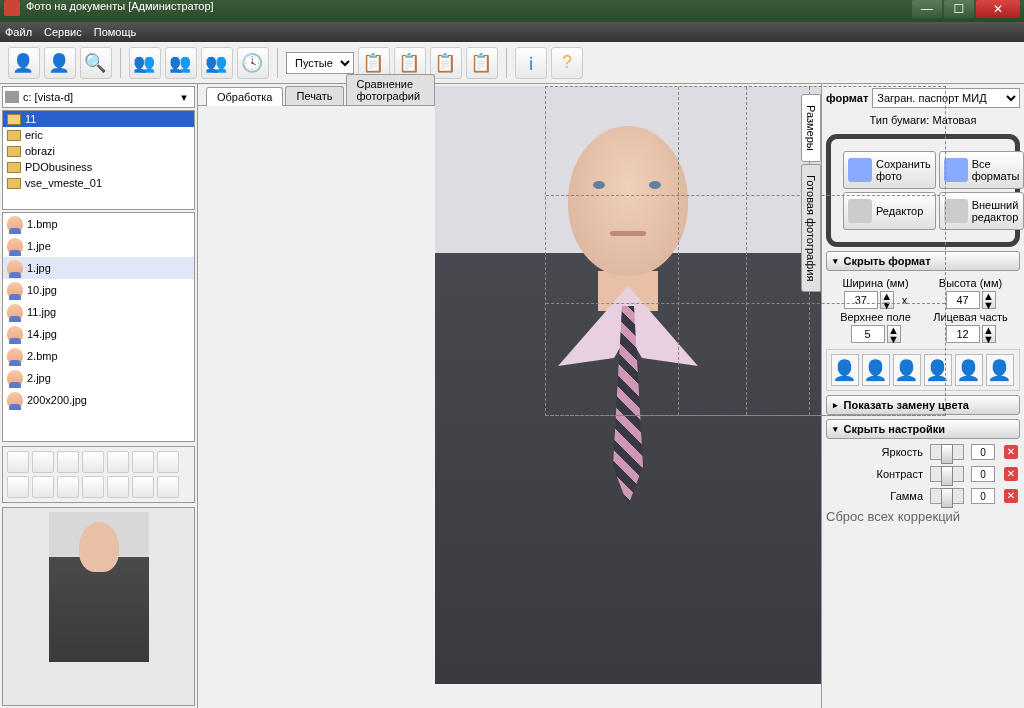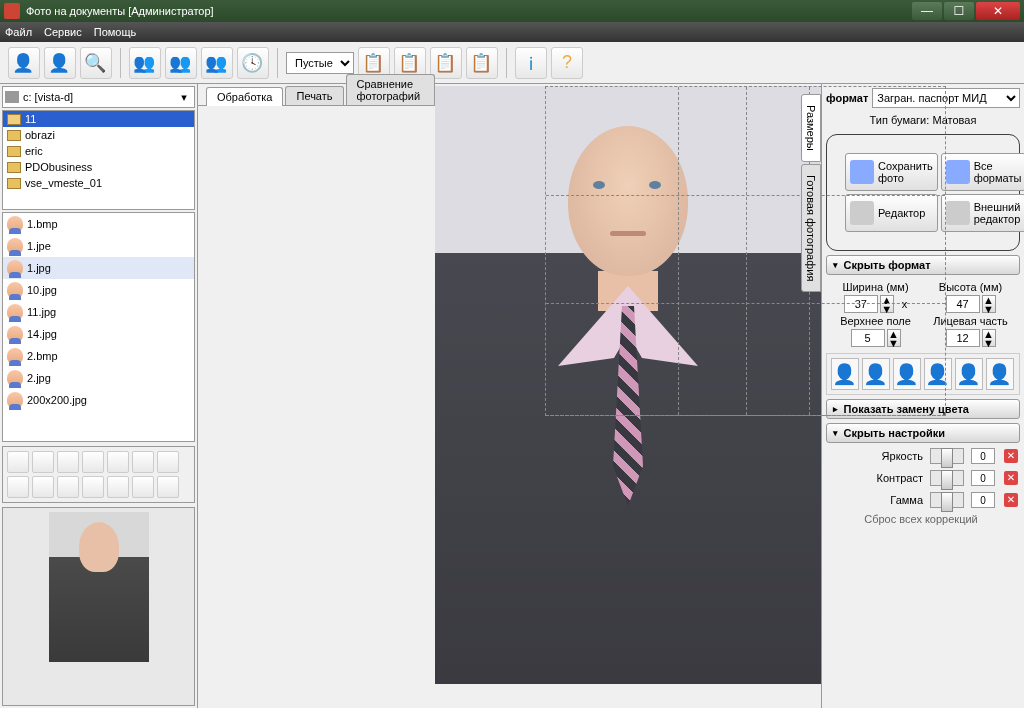--- a/index.html
+++ b/index.html
@@ -1,17 +1,17 @@
 <!DOCTYPE html>
 <html><head>
 <meta charset="utf-8">
 <style>
 * { box-sizing: border-box; margin: 0; padding: 0; font-family: Tahoma, sans-serif; font-size: 11px; }
 body { width: 1024px; height: 708px; overflow: hidden; background: #f0f0f0; }
-.titlebar { height: 22px; background: linear-gradient(to bottom, #3a5a3a, #2a4a2a); color: white; display: flex; align-items: center; padding: 0 4px; }
+.titlebar { height: 22px; background: linear-gradient(to bottom, #3a5a3a, #2a4a2a); color: white; display: flex; align-items: flex-start; padding: 0 4px; }
 .titlebar .icon { width: 16px; height: 16px; background: #c43; border-radius: 2px; margin-right: 6px; }
 .titlebar .spacer { flex: 1; }
 .winbtn { width: 30px; height: 18px; margin-left: 2px; border: none; background: linear-gradient(to bottom, #5a7a5a, #3a5a3a); color: white; cursor: pointer; border-radius: 2px; font-size: 12px; line-height: 1; }
 .winbtn.close { background: linear-gradient(to bottom, #d44, #a22); width: 44px; }
 .menubar { height: 20px; background: linear-gradient(to bottom, #555, #333); color: white; display: flex; align-items: center; padding: 0 5px; gap: 12px; }
 .menubar span { cursor: pointer; }
 .toolbar { height: 42px; background: #f0f0f0; border-bottom: 1px solid #999; display: flex; align-items: center; padding: 0 8px; gap: 4px; }
 .toolbar .sep { width: 1px; height: 30px; background: #bbb; margin: 0 4px; }
 .tbtn { width: 32px; height: 32px; border: 1px solid #ccc; background: linear-gradient(to bottom, #fff, #e8e8e8); border-radius: 3px; cursor: pointer; display: flex; align-items: center; justify-content: center; font-size: 18px; color: #666; }
 .drop { height: 22px; border: 1px solid #999; background: white; padding: 0 4px; }
@@ -50,41 +50,41 @@
 .cropbox { position:absolute; top:2px; left:110px; width:401px; height:330px; border: 1.5px dashed #888; pointer-events: none; }
 .cropbox .h { position:absolute; left:0; right:0; border-top: 1.5px dashed #888; }
 .cropbox .v { position:absolute; top:0; bottom:0; border-left: 1.5px dashed #888; }
 .vtabs { position: absolute; right: 0; top: 10px; display: flex; flex-direction: column; }
 .vtab { writing-mode: vertical-rl; padding: 10px 3px; border: 1px solid #999; background: #e0e0e0; cursor: pointer; border-radius: 3px 0 0 3px; margin-bottom: 2px; font-size: 11px; }
 .vtab.active { background: white; }
 .rpanel { width: 203px; border-left: 1px solid #999; background: #f0f0f0; padding: 4px; display: flex; flex-direction: column; gap: 4px; overflow: hidden; }
 .rrow { display: flex; align-items: center; gap: 4px; }
 .rrow label { font-weight: bold; }
 .rrow select { flex: 1; border: 1px solid #999; height: 20px; background: white; }
-.btngrid { display: grid; grid-template-columns: 1fr 1fr; gap: 3px; border: 1px solid #404040; padding: 18px; border-radius: 11px; }
+.btngrid { display: grid; grid-template-columns: 1fr 1fr; gap: 3px; border: 5px solid #404040; padding: 12px; border-radius: 11px; }
 .bigbtn { height: 38px; border: 1px solid #999; background: linear-gradient(to bottom, #fff, #e0e0e0); border-radius: 3px; cursor: pointer; display: flex; align-items: center; padding: 0 4px; gap: 4px; font-size: 11px; text-align: left; line-height: 1.1; }
 .bigbtn .bi { width: 24px; height: 24px; background: #8af; border-radius: 3px; flex-shrink:0; }
 .groupbar { border: 1px solid #999; background: linear-gradient(to bottom, #fff, #d8d8d8); border-radius: 3px; padding: 3px 6px; display: flex; align-items: center; gap: 6px; cursor: pointer; font-weight: bold; }
 .groupbar .arr { font-size: 9px; }
 .dims { display: grid; grid-template-columns: 1fr 1fr; gap: 2px 8px; padding: 2px 6px; font-size: 11px; }
 .dims .lbl { text-align: center; }
 .spin { display: flex; align-items: center; justify-content: center; gap: 2px; }
 .spin input { width: 34px; height: 18px; text-align: center; border: 1px solid #999; }
 .spin .sb { width: 14px; height: 18px; border: 1px solid #999; background: linear-gradient(to bottom,#fff,#ddd); cursor: pointer; font-size: 7px; display:flex; flex-direction:column; }
 .spin .sb span { flex:1; text-align:center; line-height:9px; }
 .thumbs { border: 1px solid #ccc; padding: 4px; display: flex; flex-wrap: wrap; gap: 3px; }
 .thumbs .t { width: 28px; height: 32px; border: 1px solid #bbb; background: #f8f8f8; display:flex; align-items:center; justify-content:center; color:#bbb; font-size:20px; }
 .slider-row { display: grid; grid-template-columns: 50px 1fr 26px 14px; gap: 7px; align-items: center; padding: 1px 2px; margin-left: 45px; }
 .slider-row .lbl { text-align: right; font-size: 11px; }
 .slider-row .track { height: 16px; border: 1px solid #999; background: #e8e8e8; position: relative; }
 .slider-row .track::after { content:''; position:absolute; left:50%; top:-1px; width:10px; height:18px; background:linear-gradient(to bottom,#fff,#ccc); border:1px solid #888; transform:translateX(-50%); }
 .slider-row input { width: 24px; height: 16px; border: 1px solid #999; text-align: center; font-size:10px; }
 .slider-row .x { width: 14px; height: 14px; background: #d44; color: white; text-align: center; font-size: 10px; line-height: 14px; cursor: pointer; border-radius:2px; }
 .paperinfo { text-align:center; font-size:11px; padding:2px 0 4px; }
-.resetrow { text-align:center; font-size:11px; color:#666; padding-right:4px; }
+.resetrow { text-align:left; font-size:13px; color:#666; padding-right:4px; }
 </style>
 </head>
 <body>
 
 <div class="titlebar">
   <div class="icon"></div>
   <span>Фото на документы  [Администратор]</span>
   <div class="spacer"></div>
   <button class="winbtn">—</button>
   <button class="winbtn">☐</button>
@@ -126,25 +126,25 @@
       <span style="flex:1">c: [vista-d]</span>
       <span class="dd">▾</span>
     </div>
     <div class="folders" id="folders">
         <div class="folder sel">
           <div class="fi"></div>
           <span>11</span>
         </div>
         <div class="folder">
           <div class="fi"></div>
+          <span>eric</span>
+        </div>
+        <div class="folder">
+          <div class="fi"></div>
           <span>obrazi</span>
-        </div>
-        <div class="folder">
-          <div class="fi"></div>
-          <span>eric</span>
         </div>
         <div class="folder">
           <div class="fi"></div>
           <span>PDObusiness</span>
         </div>
         <div class="folder">
           <div class="fi"></div>
           <span>vse_vmeste_01</span>
         </div>
       </div>

